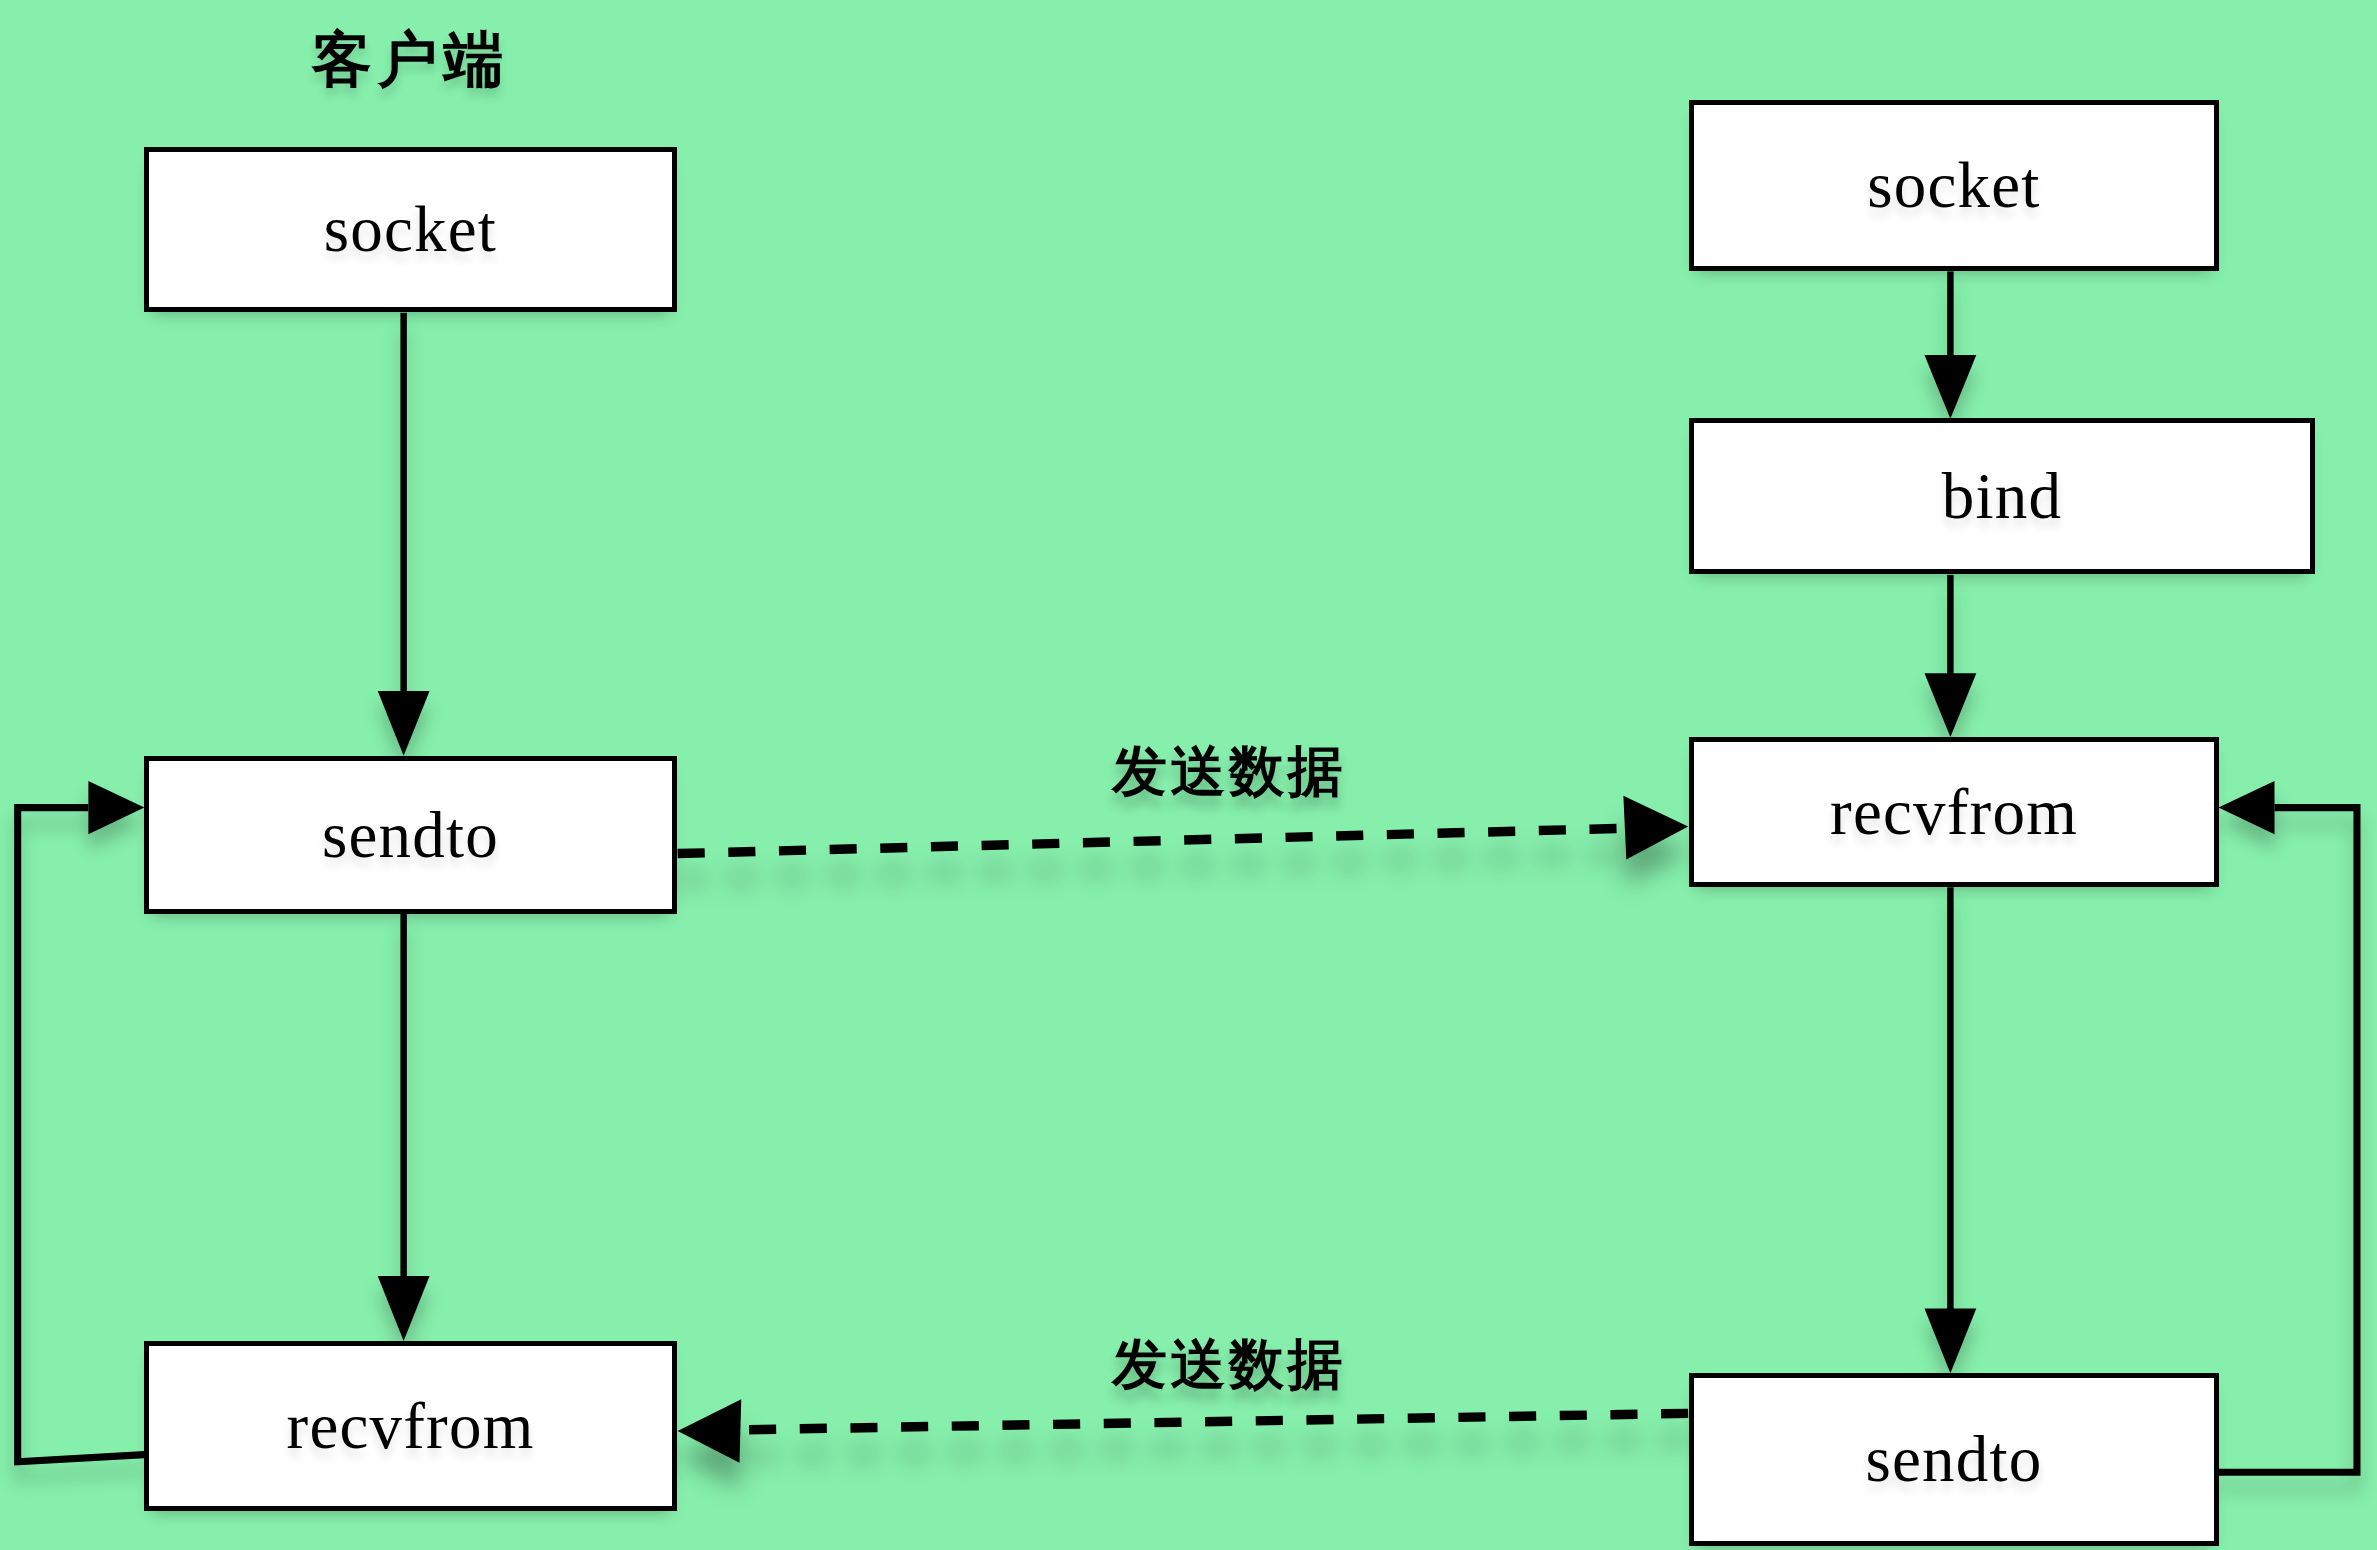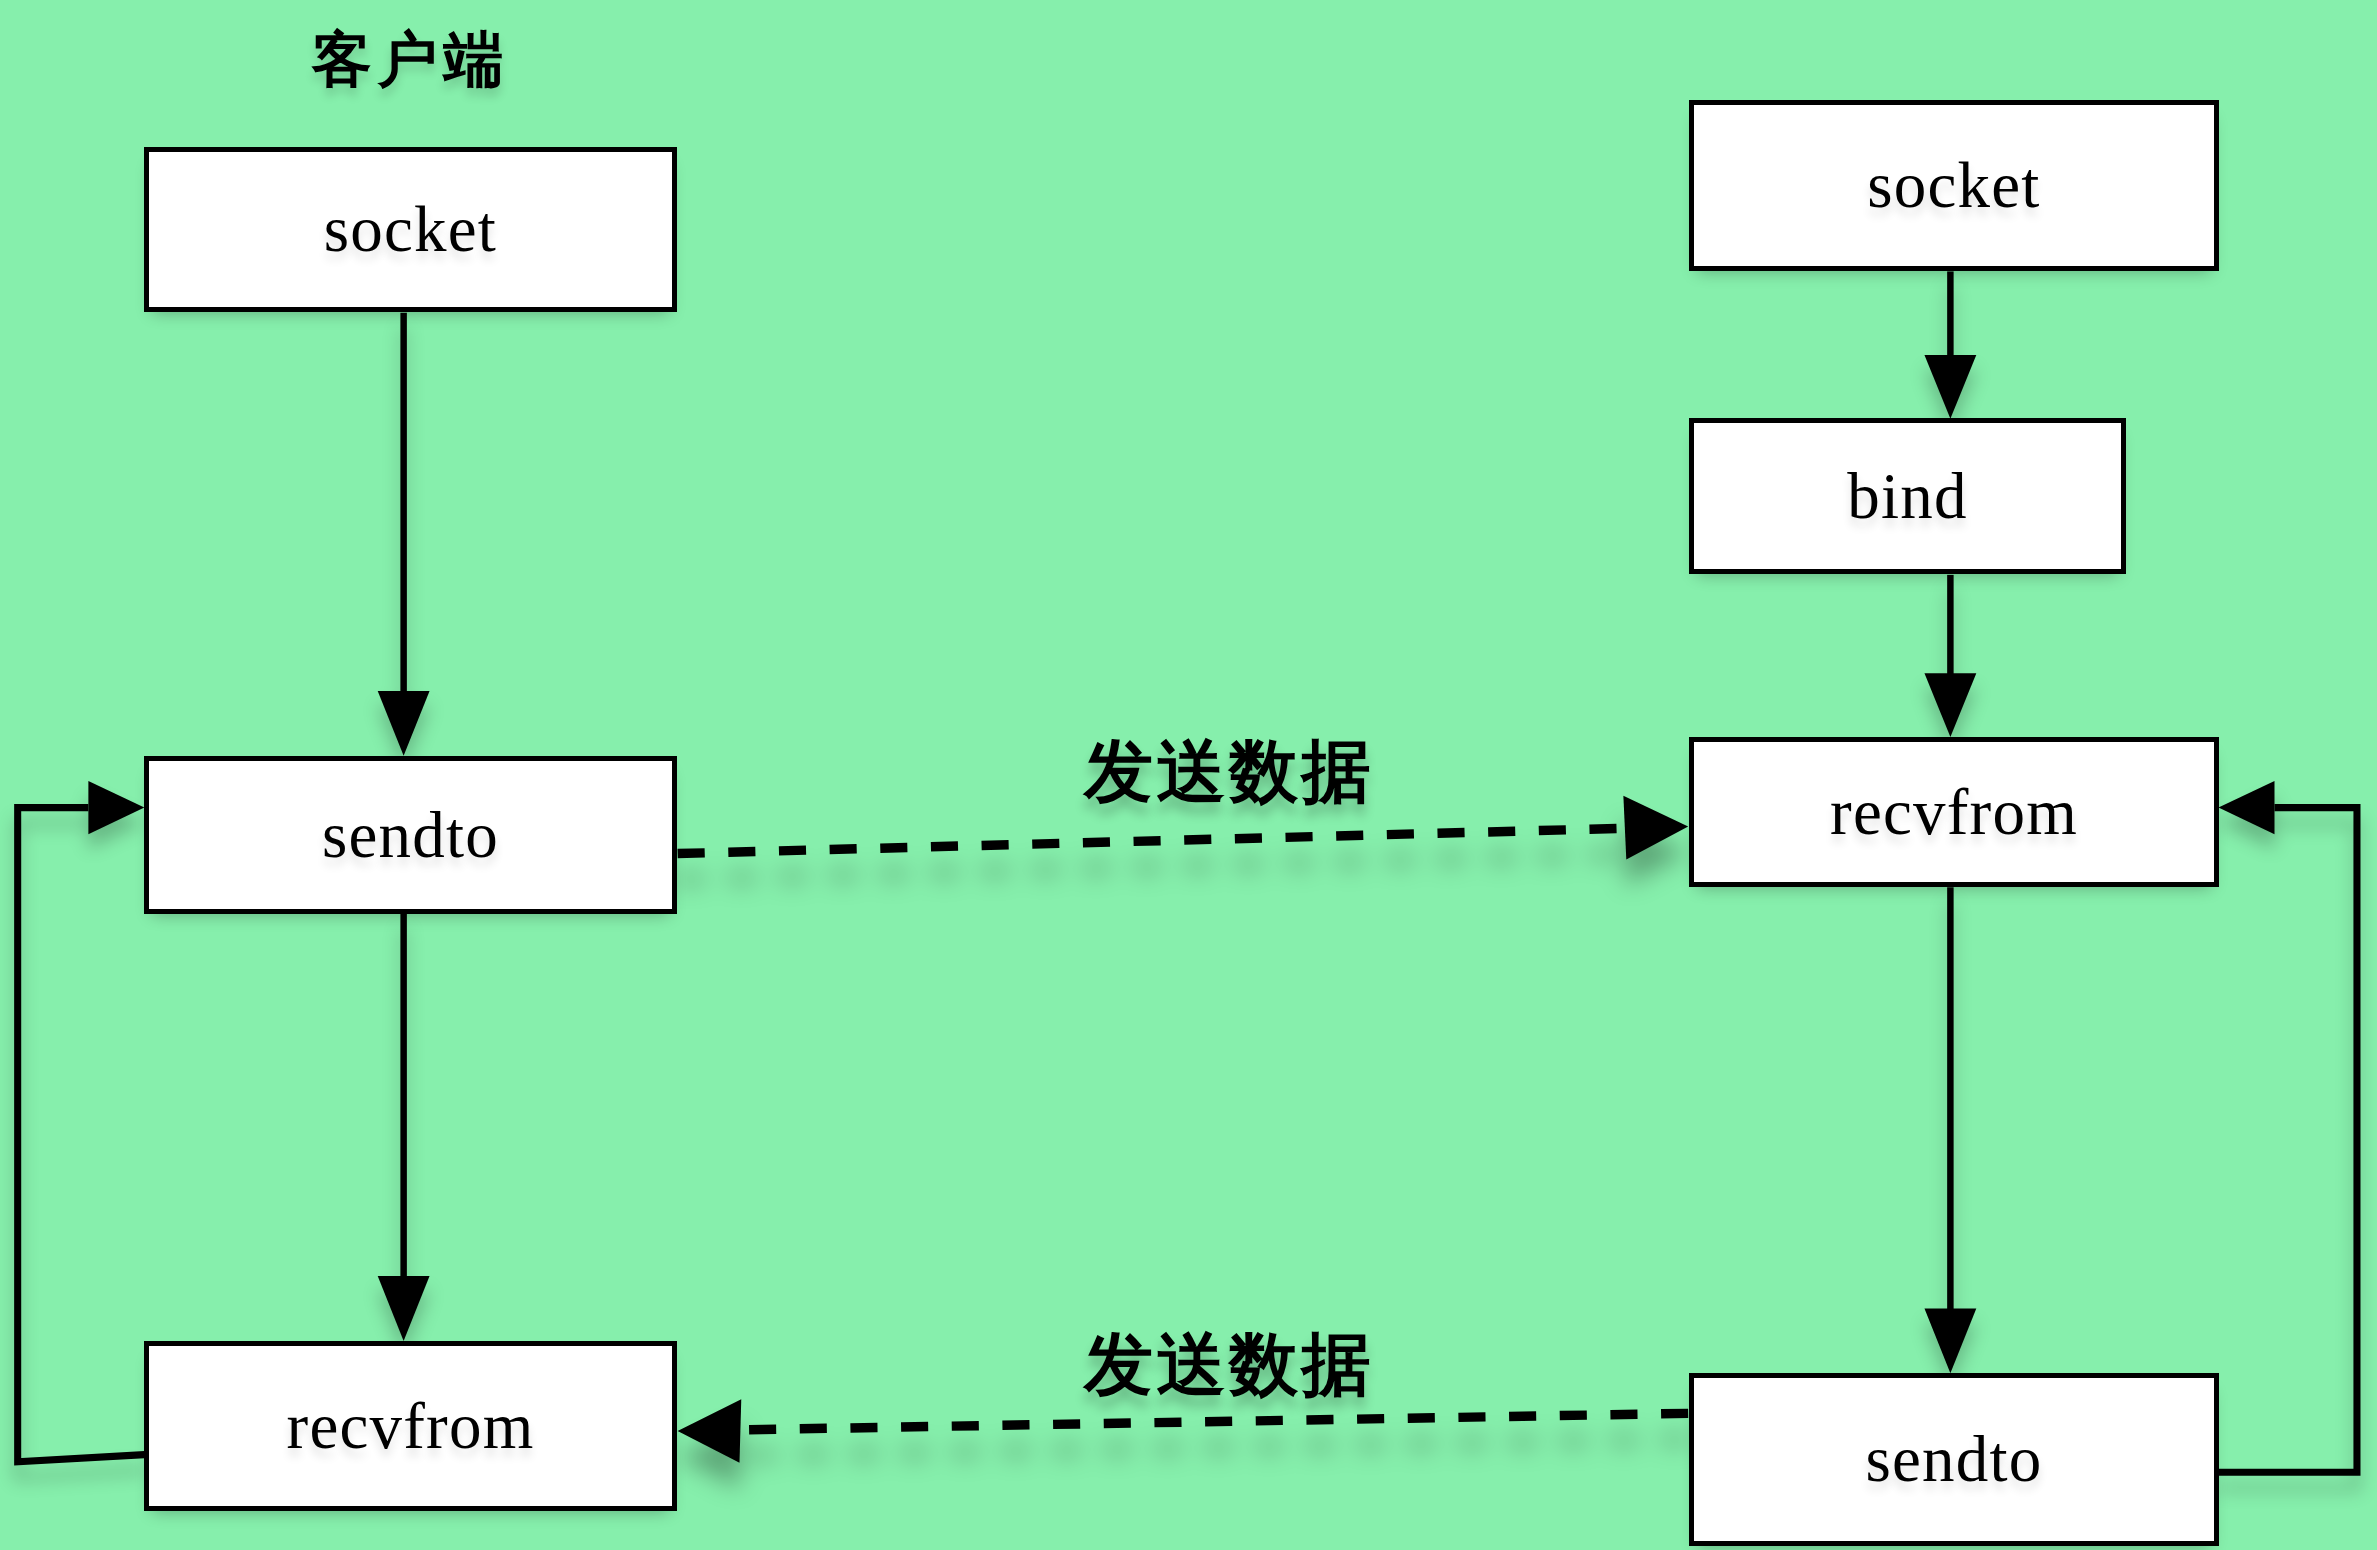--- a/index.html
+++ b/index.html
@@ -55,21 +55,21 @@
     letter-spacing: 5.9px;
     text-shadow: 0 8.3px 9.4px rgba(0,0,0,0.15);
     white-space: nowrap;
   }
   .edge-label {
     position: absolute;
     z-index: 3;
     display: flex;
     align-items: center;
     justify-content: center;
-    font-size: 69px;
+    font-size: 55px;
     font-weight: 700;
     letter-spacing: 3.5px;
     text-shadow: 0 10.6px 10.6px rgba(0,0,0,0.22);
     white-space: nowrap;
   }
 </style>
 </head>
 <body>
 
 <div class="canvas">
@@ -130,21 +130,21 @@
   <div class="node" style="left:144px; top:756px; width:533px; height:158px;">
     <span class="lbl">sendto</span>
   </div>
   <div class="node" style="left:144px; top:1341px; width:533px; height:170px;">
     <span class="lbl">recvfrom</span>
   </div>
 
   <div class="node" style="left:1689px; top:100px; width:530px; height:171px;">
     <span class="lbl">socket</span>
   </div>
-  <div class="node" style="left:1689px; top:418px; width:437px; height:156px;">
+  <div class="node" style="left:1689px; top:418px; width:626px; height:156px;">
     <span class="lbl">bind</span>
   </div>
   <div class="node" style="left:1689px; top:737px; width:530px; height:150px;">
     <span class="lbl">recvfrom</span>
   </div>
   <div class="node" style="left:1689px; top:1373px; width:530px; height:173px;">
     <span class="lbl">sendto</span>
   </div>
 
   <div class="edge-label" style="left:1002px; top:736px; width:454px; height:71px;">发送数据</div>

